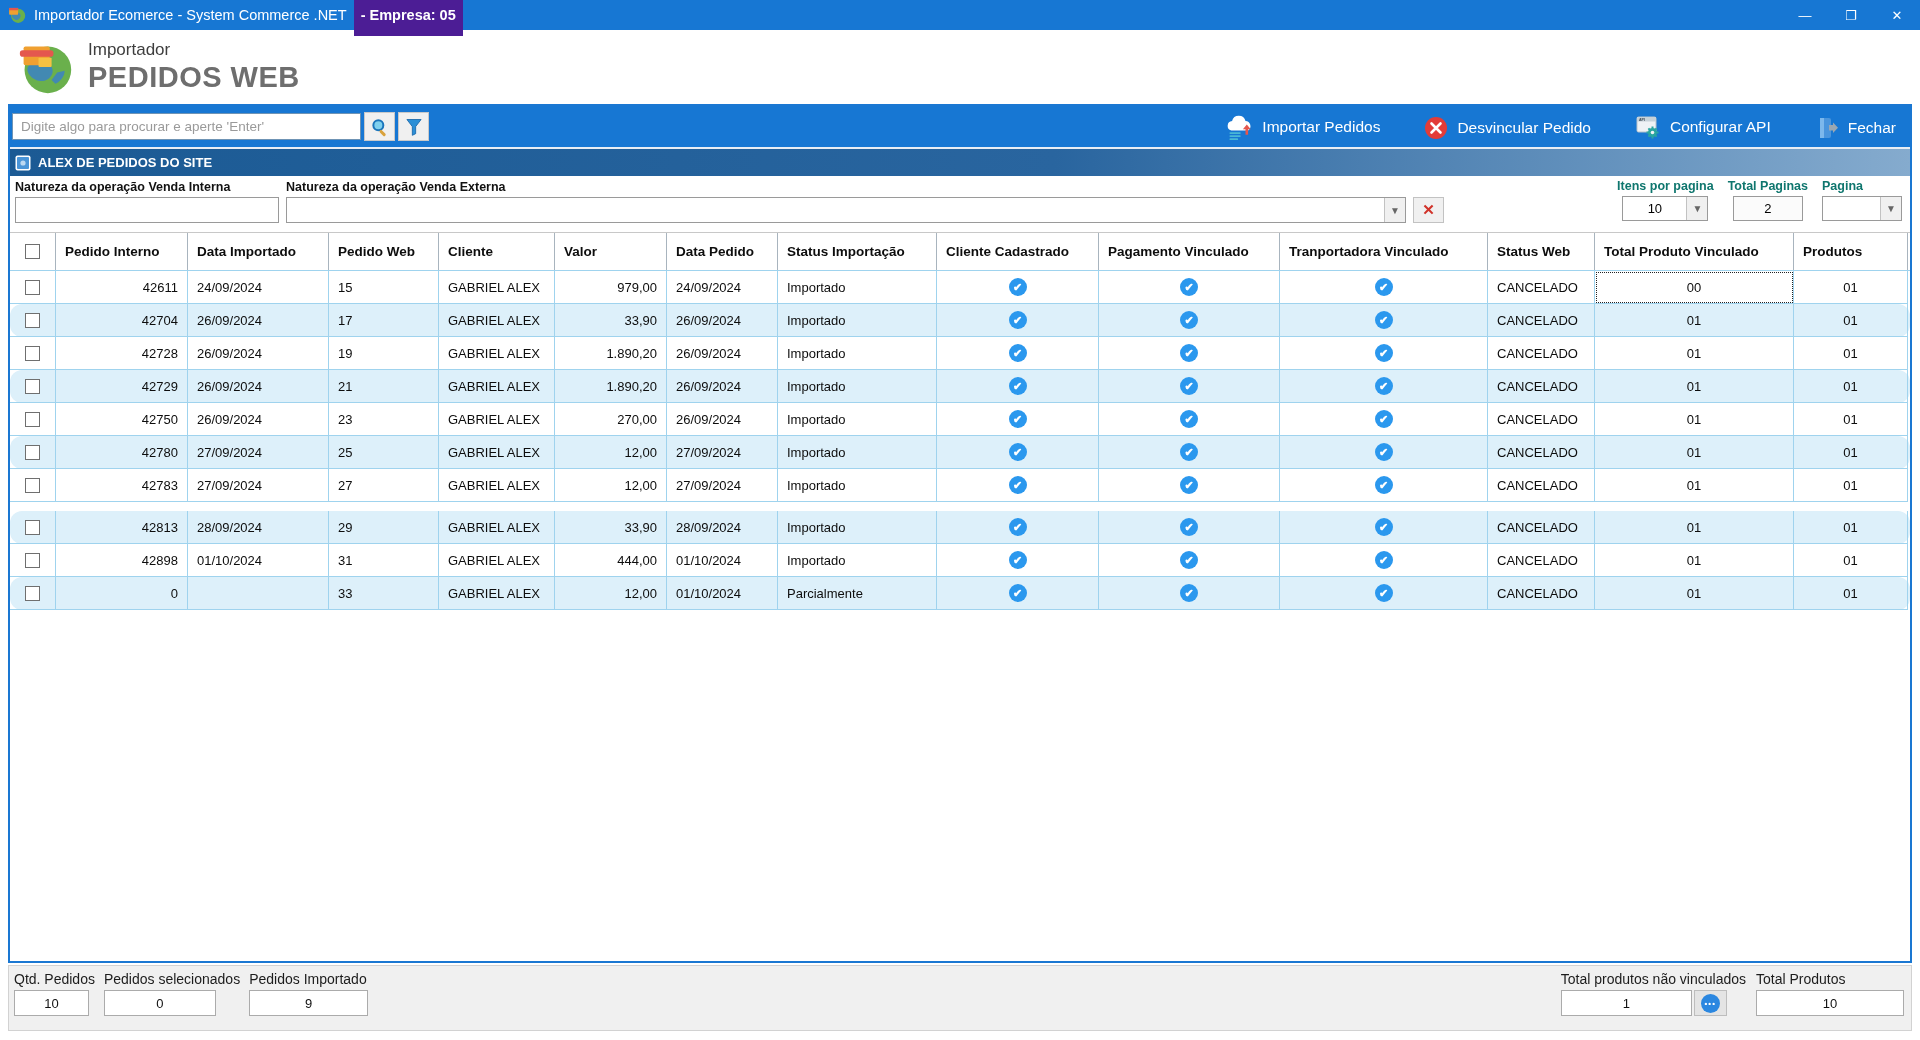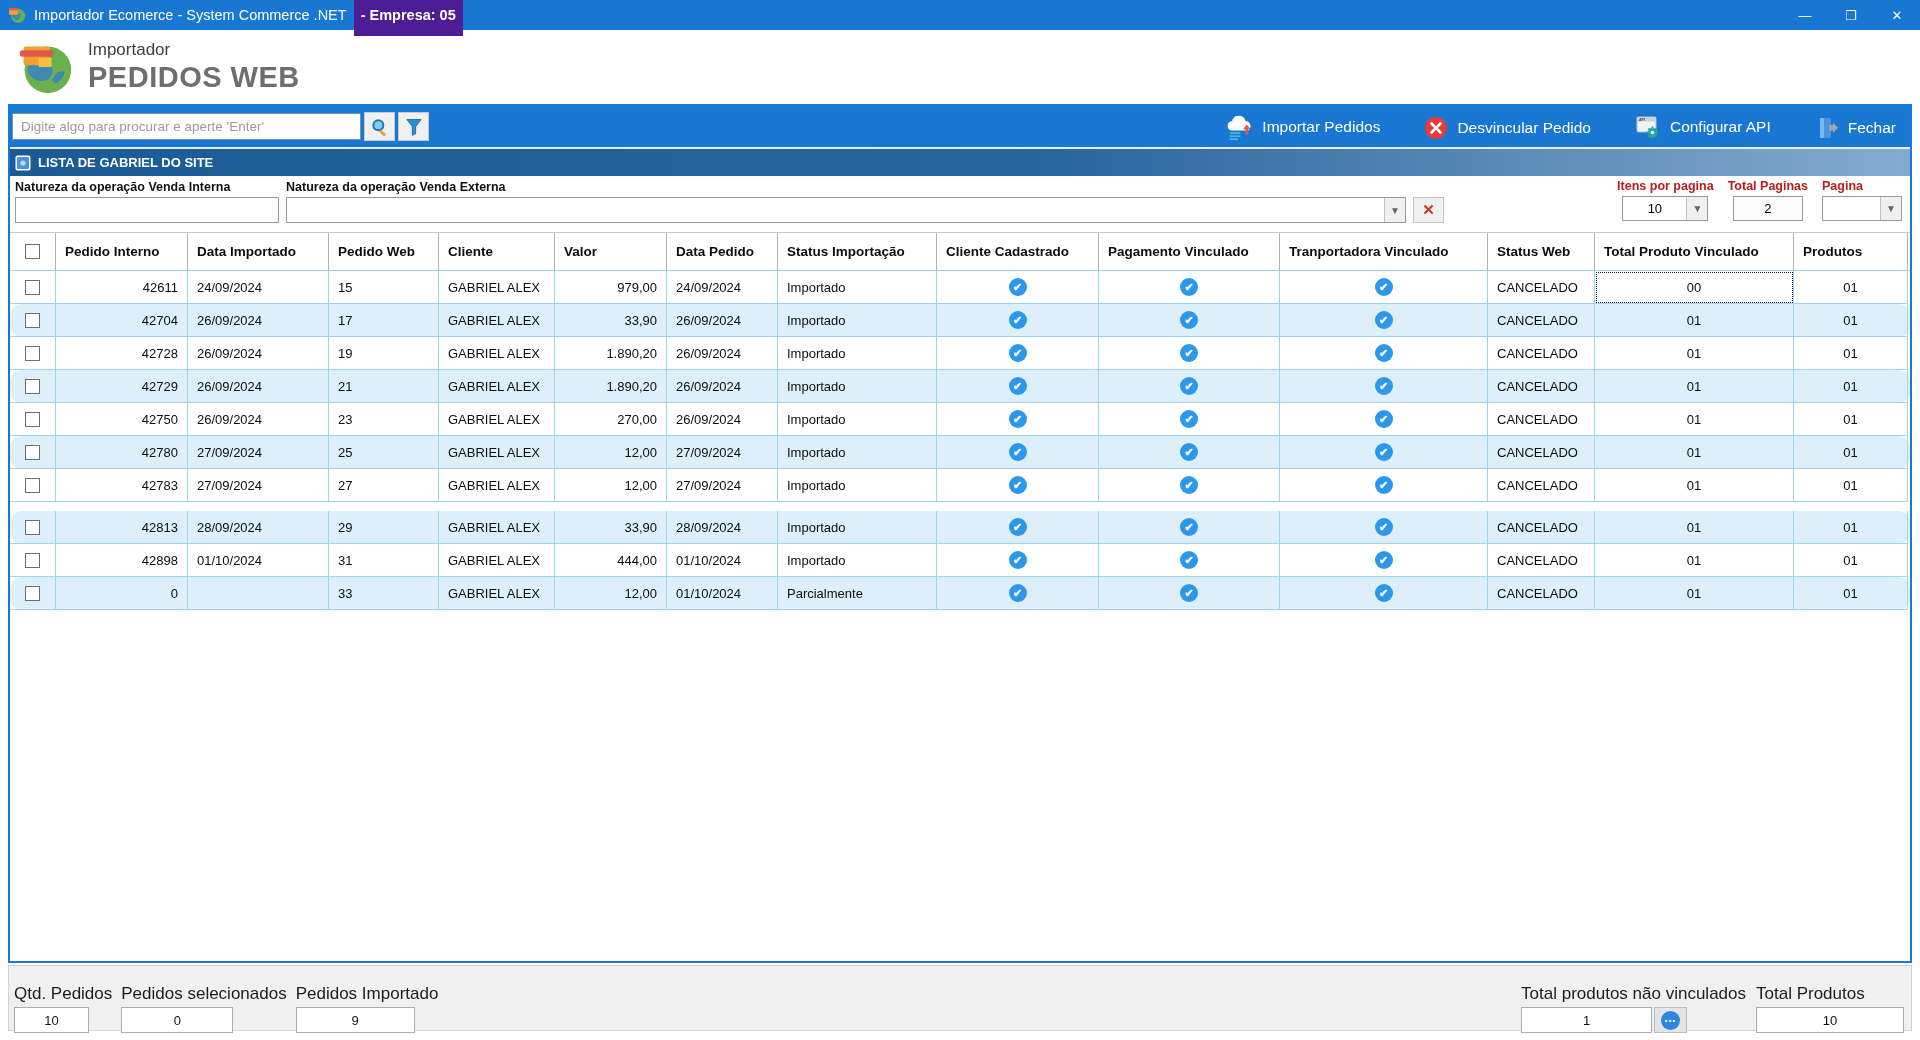--- a/index.html
+++ b/index.html
@@ -48,21 +48,21 @@
   .finput { position:absolute; height:26px; border:1px solid #9a9a9a; background:#fff; }
   .fcombo { position:absolute; height:26px; border:1px solid #9a9a9a; background:#fff; display:flex; }
   .fcombo .combo-val { flex:1; font-size:13px; display:flex; align-items:center; justify-content:center; color:#222; }
   .combo-arrow { width:21px; background:#f0f0f0; border-left:1px solid #c2c2c2; display:flex;
     align-items:center; justify-content:center; color:#666; font-size:10px; cursor:pointer; }
   .clear-btn { position:absolute; width:31px; height:26px; background:#f0f0f0; border:1px solid #c2c2c2;
     display:flex; align-items:center; justify-content:center; color:#d03229; font-weight:bold;
     font-size:15px; cursor:pointer; }
   .pager-group { position:absolute; right:8px; top:3px; display:flex; gap:14px; }
   .pager-stack { display:flex; flex-direction:column; align-items:center; gap:3px; }
-  .pager-stack .plabel { font-size:12.5px; font-weight:bold; color:#b91c1c; align-self:flex-start; }
+  .pager-stack .plabel { font-size:12.5px; font-weight:bold; color:#0f766e; align-self:flex-start; }
   .pbox { height:25px; border:1px solid #9a9a9a; background:#fff; display:flex; }
   .pbox .combo-val { flex:1; font-size:13px; display:flex; align-items:center; justify-content:center; }
 
   
   .grid-header { display:grid; height:39px; border-top:1px solid #c8c8c8; border-bottom:1px solid #9fd3ee;
     background:#fff; flex:0 0 auto; }
   .gh-cell { display:flex; align-items:center; padding:0 9px; font-size:13.5px; font-weight:bold;
     color:#0d0d0d; border-right:1px solid #a8b4be; overflow:hidden; white-space:nowrap; }
   .grid-row { display:grid; height:33px; background:#fff; }
   .grid-row.alt { background:#ddf0fa;border-radius:12px; }
@@ -72,21 +72,21 @@
   .gc.center { justify-content:center; }
   .gc.selected { outline:1px dotted #222; outline-offset:-2px; }
   .cbox { width:15px; height:15px; border:1px solid #6f6f6f; background:#fff; margin:0 auto; cursor:pointer; }
   .chk-circle { width:18px; height:18px; border-radius:50%; background:#2b98ee; color:#fff;
     font-size:11px; font-weight:bold; display:flex; align-items:center; justify-content:center; margin:0 auto; }
   .table-filler { flex:1; background:#fff; }
 
   
   .footer { margin:2px 8px 0; height:66px; background:#f0f0f0; border:1px solid #d2d2d2; position:relative; }
   .fstack { display:flex; flex-direction:column; gap:3px; }
-  .fstack .fl { font-size:17px; color:#1c1c1c;margin-top:13px; }
+  .fstack .fl { font-size:14px; color:#1c1c1c; }
   .vbox { height:26px; background:#fff; border:1px solid #ababab; display:flex; align-items:center;
     justify-content:center; font-size:13px; color:#111; }
   .footer-left { position:absolute; left:5px; top:5px; display:flex; gap:9px; }
   .footer-right { position:absolute; right:7px; top:5px; display:flex; gap:10px; }
   .withbtn { display:flex; }
   .ellipsis-btn { width:33px; height:26px; margin-left:2px; background:#e4e4e4; border:1px solid #bdbdbd;
     display:flex; align-items:center; justify-content:center; cursor:pointer; }
   .ellipsis-circle { width:19px; height:19px; border-radius:50%; background:#2b87e0; color:#fff;
     display:flex; align-items:center; justify-content:center; font-size:8px; letter-spacing:1px; font-weight:bold; }
 </style>
@@ -183,21 +183,21 @@
   </div>
 
   <div class="panel-gap"></div>
 
   <div class="section-header">
     <svg width="16" height="16" viewBox="0 0 16 16">
       <rect x="0.5" y="0.5" width="15" height="15" rx="2" fill="#fff"></rect>
       <rect x="2" y="2" width="12" height="12" rx="1" fill="#4a95d8"></rect>
       <circle cx="8" cy="8" r="2.6" fill="#bcd9f2"></circle>
     </svg>
-    <span>LISTA DE GABRIEL DO SITE</span>
+    <span>ALEX DE PEDIDOS DO SITE</span>
   </div>
 
   <div class="filters">
     <span class="flabel" style="left:5px; top:4px;">Natureza da operação Venda Interna</span>
     <input class="finput" style="left: 5px; top: 21px; width: 264px;" type="text">
 
     <span class="flabel" style="left:276px; top:4px;">Natureza da operação Venda Externa</span>
     <div class="fcombo" style="left:276px; top:21px; width:1120px;">
       <span class="combo-val"></span>
       <span class="combo-arrow">▼</span>

